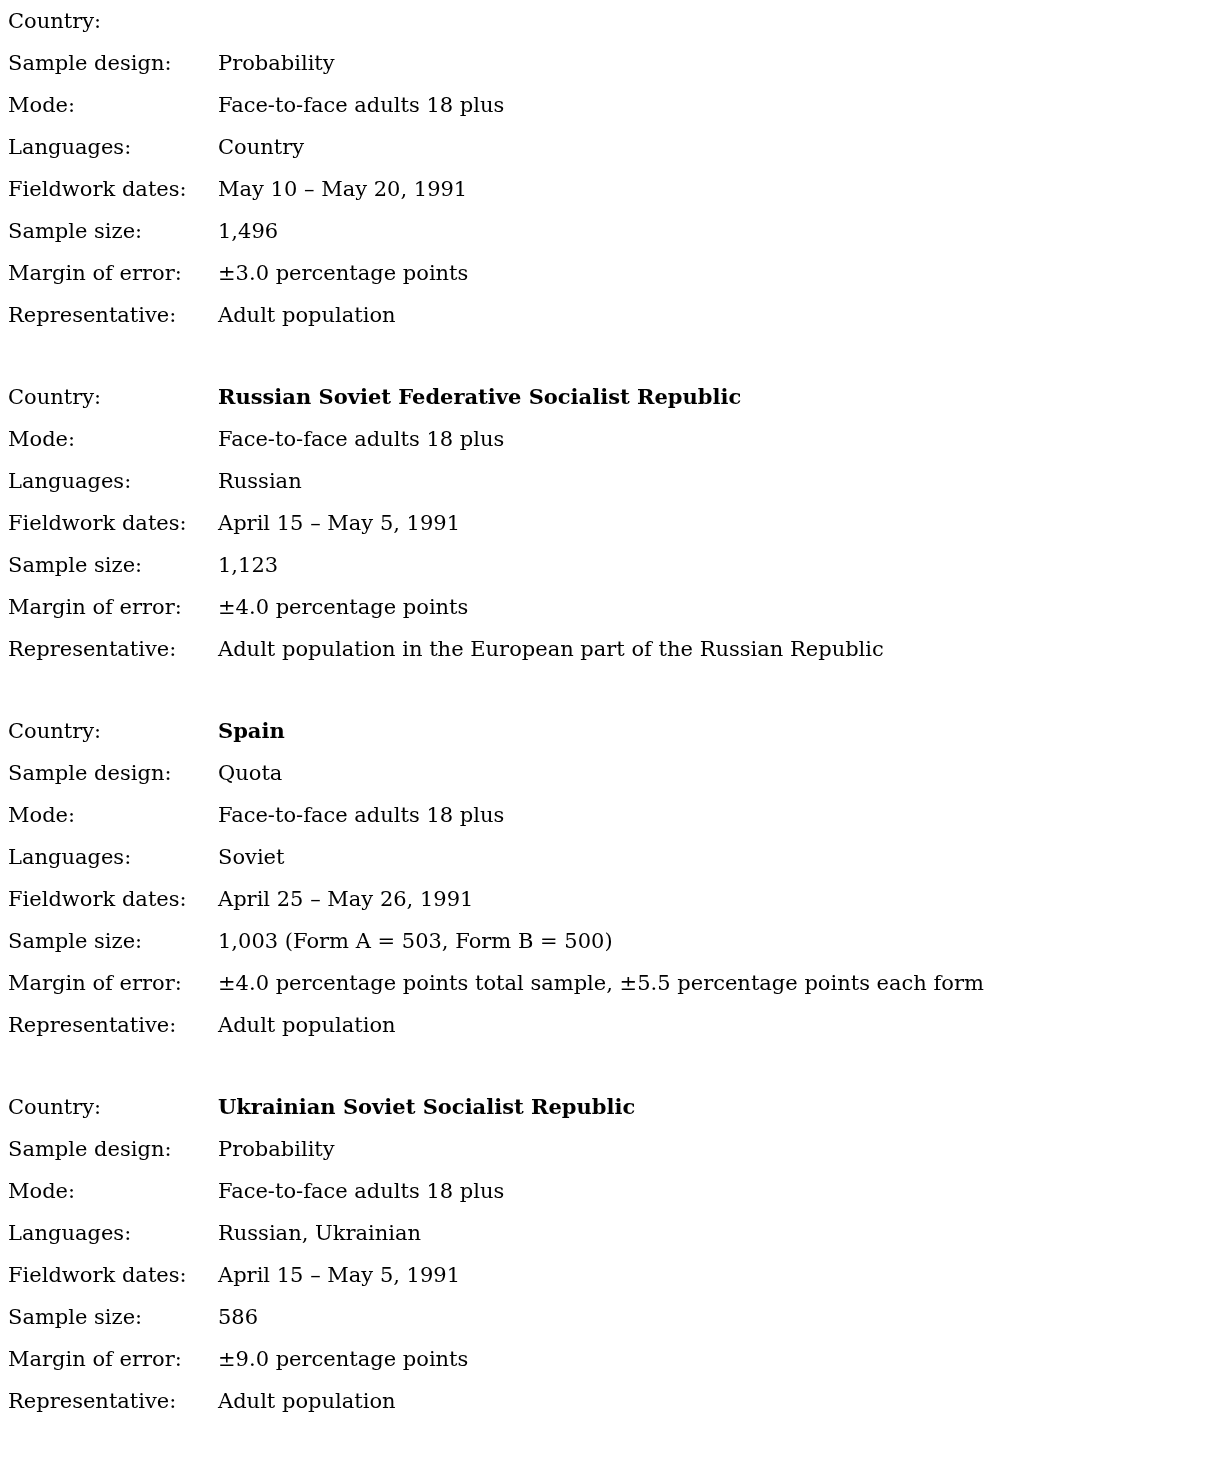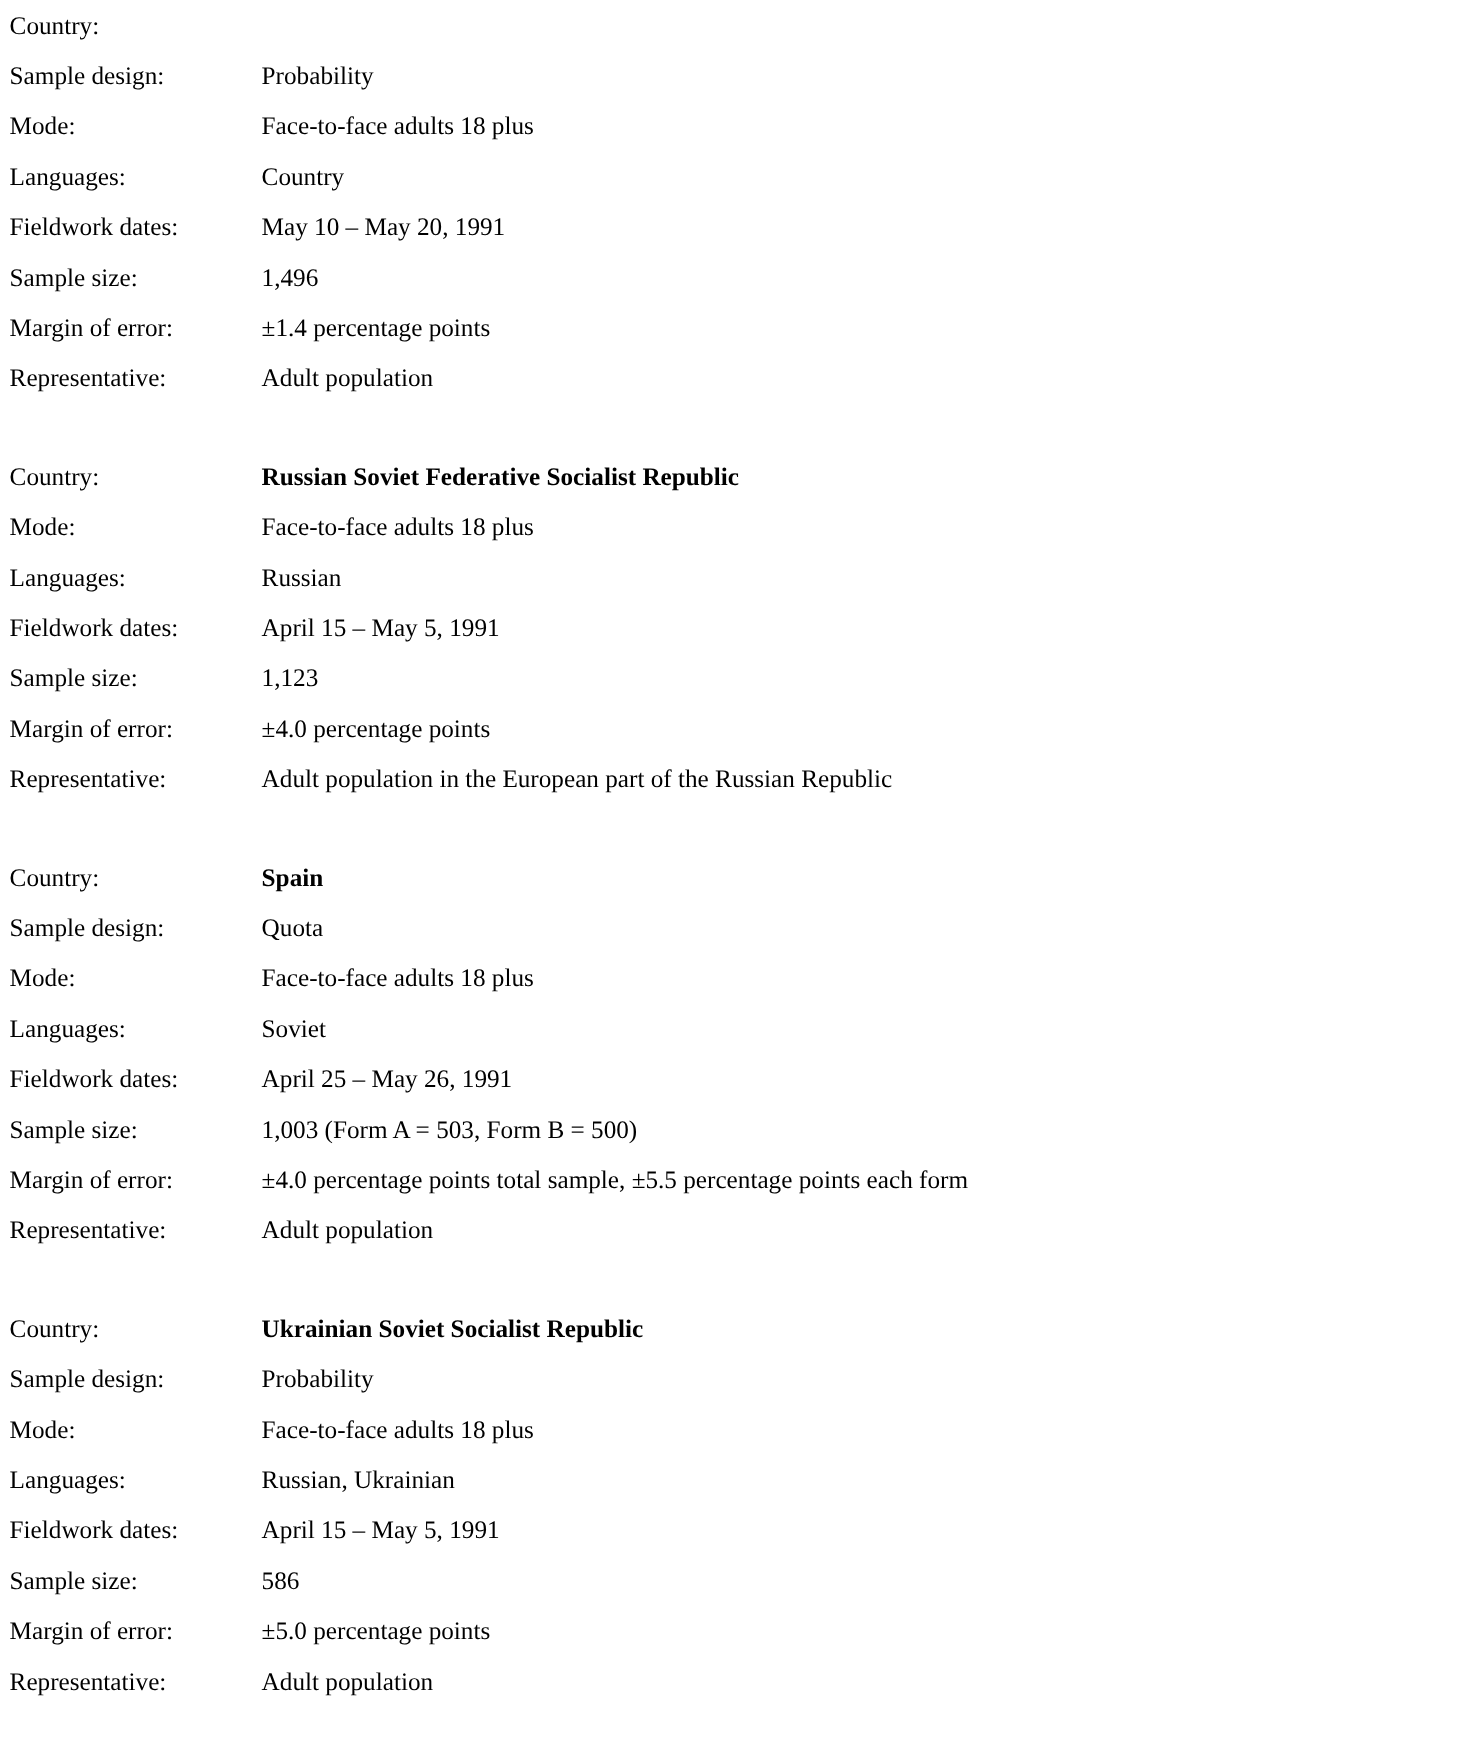--- a/index.html
+++ b/index.html
@@ -9,21 +9,20 @@
   }
   body {
     width: 1216px;
     height: 1470px;
     font-family: "DejaVu Serif", "Liberation Serif", serif;
     color: #000000;
     overflow: hidden;
   }
   .doc {
     padding: 0 0 0 8px;
-    font-family: Liberation Serif, serif;
   }
   .block {
     margin: 0 0 40px 0;
   }
   .block:last-child {
     margin-bottom: 0;
   }
   .row {
     display: flex;
     align-items: baseline;
@@ -65,21 +64,21 @@
       <div class="row">
         <span class="label">Fieldwork dates:</span>
         <span class="value">May 10 – May 20, 1991</span>
       </div>
       <div class="row">
         <span class="label">Sample size:</span>
         <span class="value">1,496</span>
       </div>
       <div class="row">
         <span class="label">Margin of error:</span>
-        <span class="value">±1.4 percentage points</span>
+        <span class="value">±3.0 percentage points</span>
       </div>
       <div class="row">
         <span class="label">Representative:</span>
         <span class="value">Adult population</span>
       </div>
     </section>
     <section class="block">
       <div class="row">
         <span class="label">Country:</span>
         <span class="value bold">Russian Soviet Federative Socialist Republic</span>
@@ -163,20 +162,20 @@
       <div class="row">
         <span class="label">Fieldwork dates:</span>
         <span class="value">April 15 – May 5, 1991</span>
       </div>
       <div class="row">
         <span class="label">Sample size:</span>
         <span class="value">586</span>
       </div>
       <div class="row">
         <span class="label">Margin of error:</span>
-        <span class="value">±5.0 percentage points</span>
+        <span class="value">±9.0 percentage points</span>
       </div>
       <div class="row">
         <span class="label">Representative:</span>
         <span class="value">Adult population</span>
       </div>
     </section>
   </main>
 
 </body></html>

